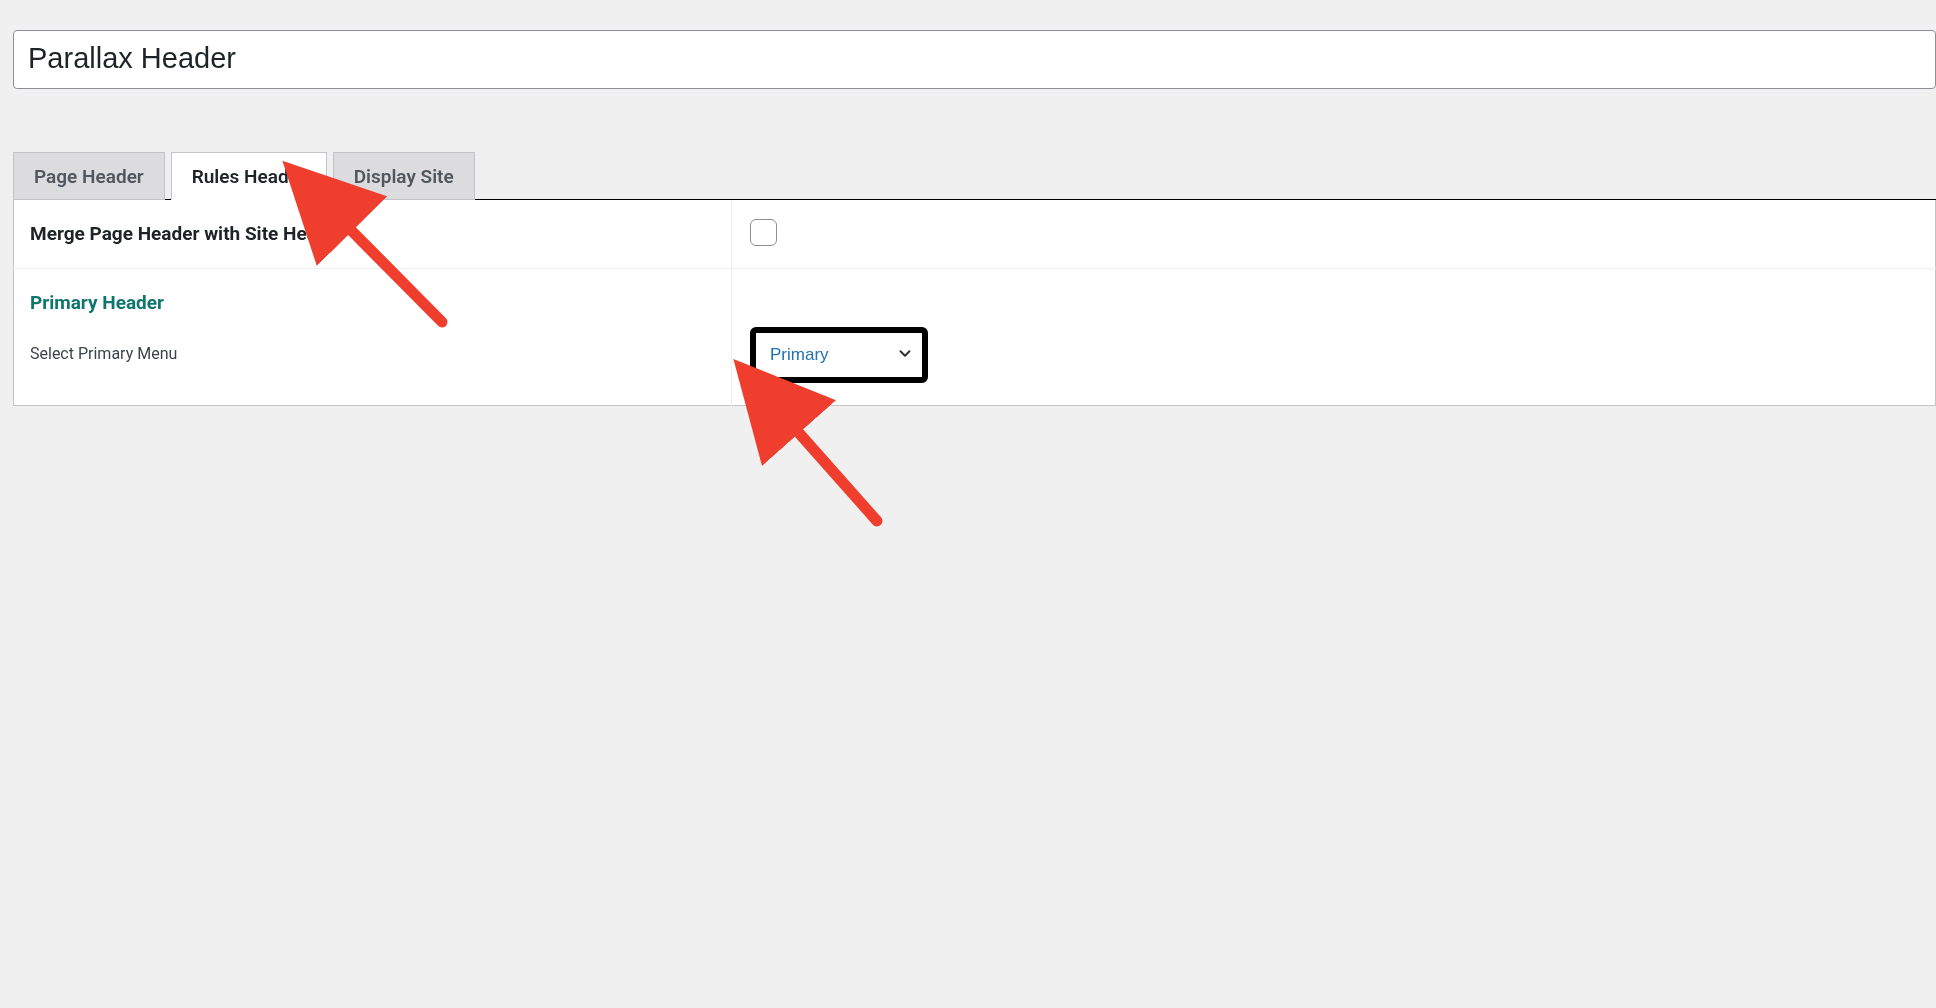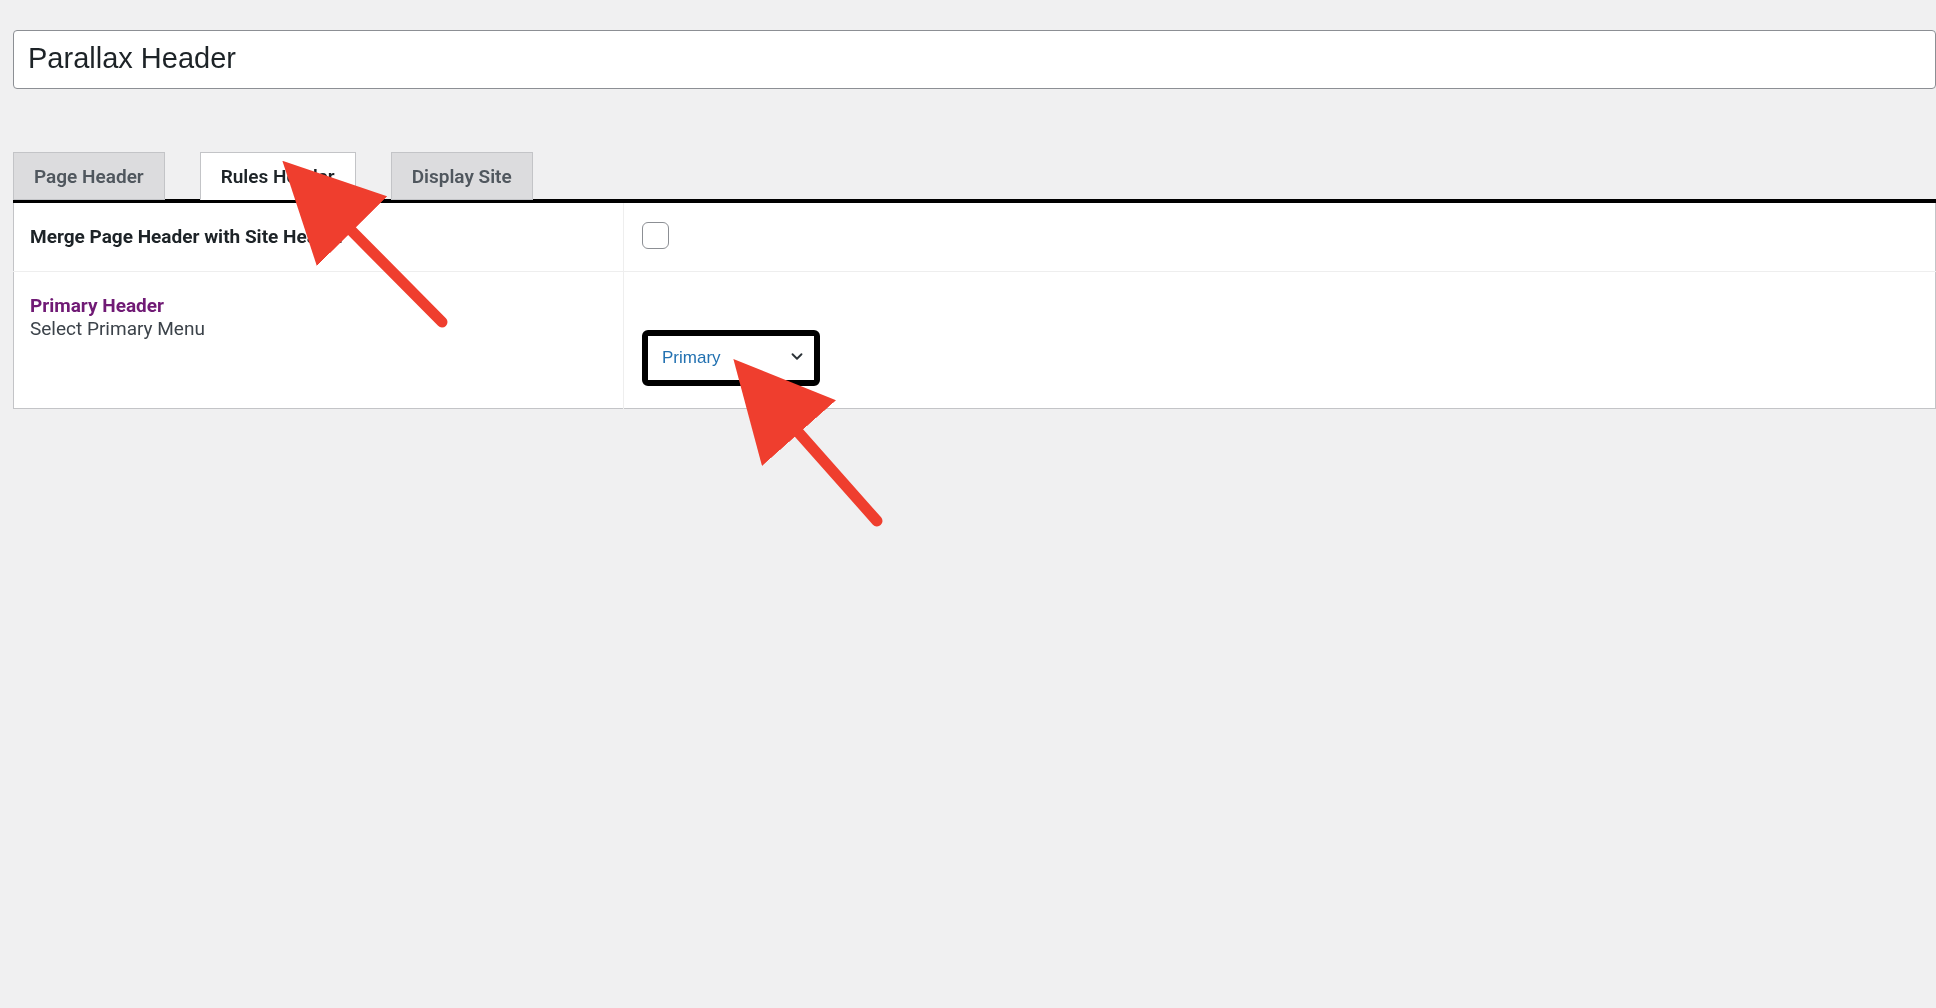--- a/index.html
+++ b/index.html
@@ -25,22 +25,21 @@
       border-radius: 4px;
       background: #fff;
       color: #1d2327;
       outline: none;
     }
 
     
     .nav-tab-wrapper {
       display: flex;
       margin-top: 62px;
-      border-bottom: 4px solid #000000;
-      gap: 29px;
+      border-bottom: 1px solid #000000;
     }
     .nav-tab {
       position: relative;
       top: 1px;
       margin: 0 6px 0 0;
       padding: 12px 20px 11px;
       border: 1px solid #c3c4c7;
       border-bottom: 1px solid #c3c4c7;
       background: #dcdcde;
       color: #50575e;
@@ -61,39 +60,40 @@
       background: #fff;
       border-left: 1px solid #c3c4c7;
       border-right: 1px solid #c3c4c7;
       border-bottom: 1px solid #c3c4c7;
       table-layout: fixed;
     }
     .settings-table tr { border-bottom: 1px solid #eee; }
     .settings-table tr:last-child { border-bottom: none; }
     .settings-table td { vertical-align: top; }
     .settings-table td.label-cell {
-      width: 610px;
+      width: 718px;
       padding: 22px 16px 22px 16px;
       border-right: 1px solid #eee;
     }
     .settings-table td.value-cell {
       padding: 19px 16px 19px 18px;
     }
     .opt-label-bold {
       font-size: 19px;
       font-weight: 700;
       color: #1d2327;
     }
     .section-heading {
       font-size: 19px;
       font-weight: 700;
-      color: #701a75;
+      color: #0f766e;
+      margin-bottom: 30px;
     }
     .opt-sublabel {
-      font-size: 19px;
+      font-size: 16px;
       font-weight: 400;
       color: #3c434a;
     }
     tr.section-row td.label-cell { padding-bottom: 32px; }
     tr.section-row td.value-cell { padding-top: 58px; padding-bottom: 22px; }
 
     
     .wp-checkbox {
       width: 27px; height: 27px;
       border: 1px solid #8c8f94;

